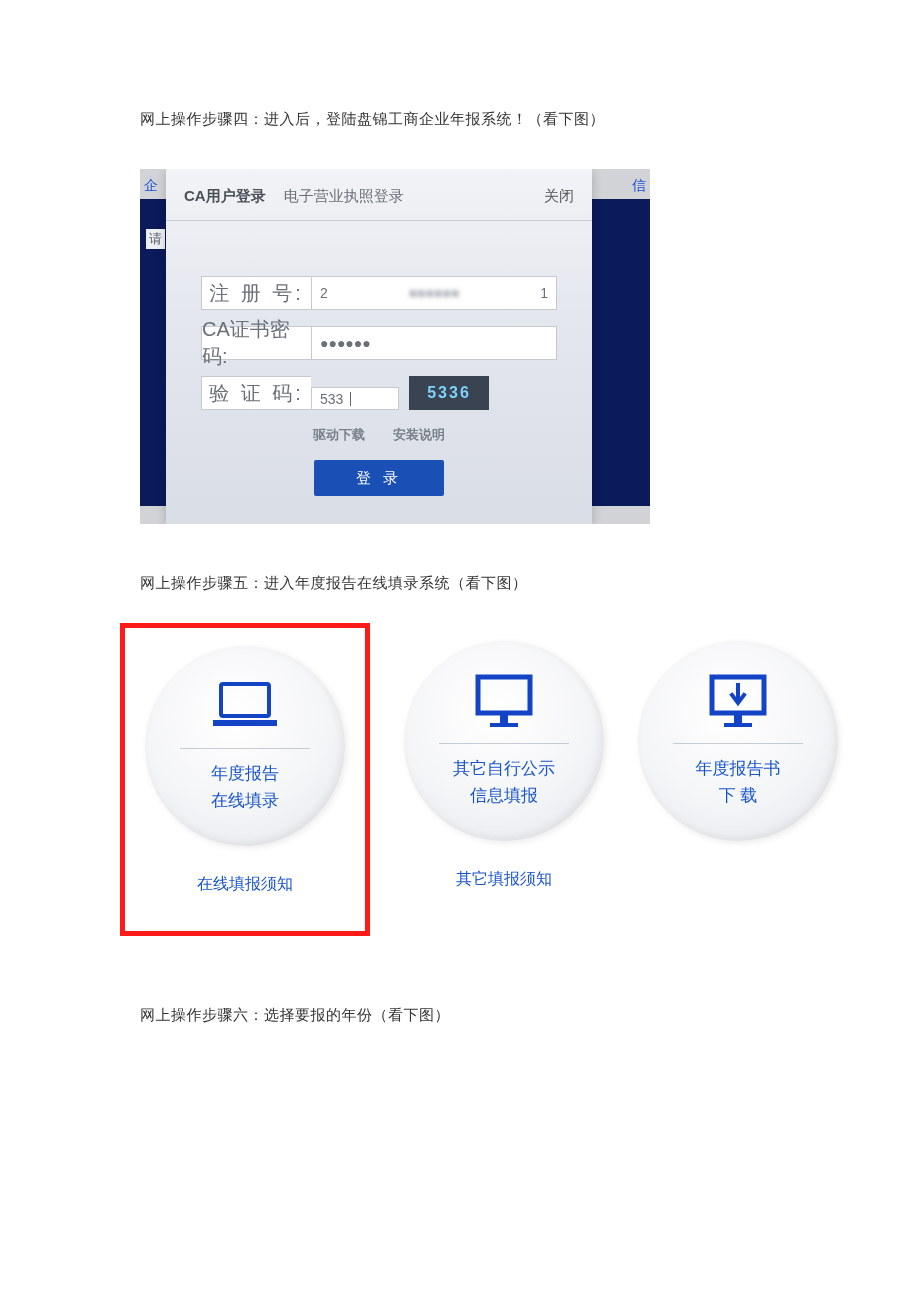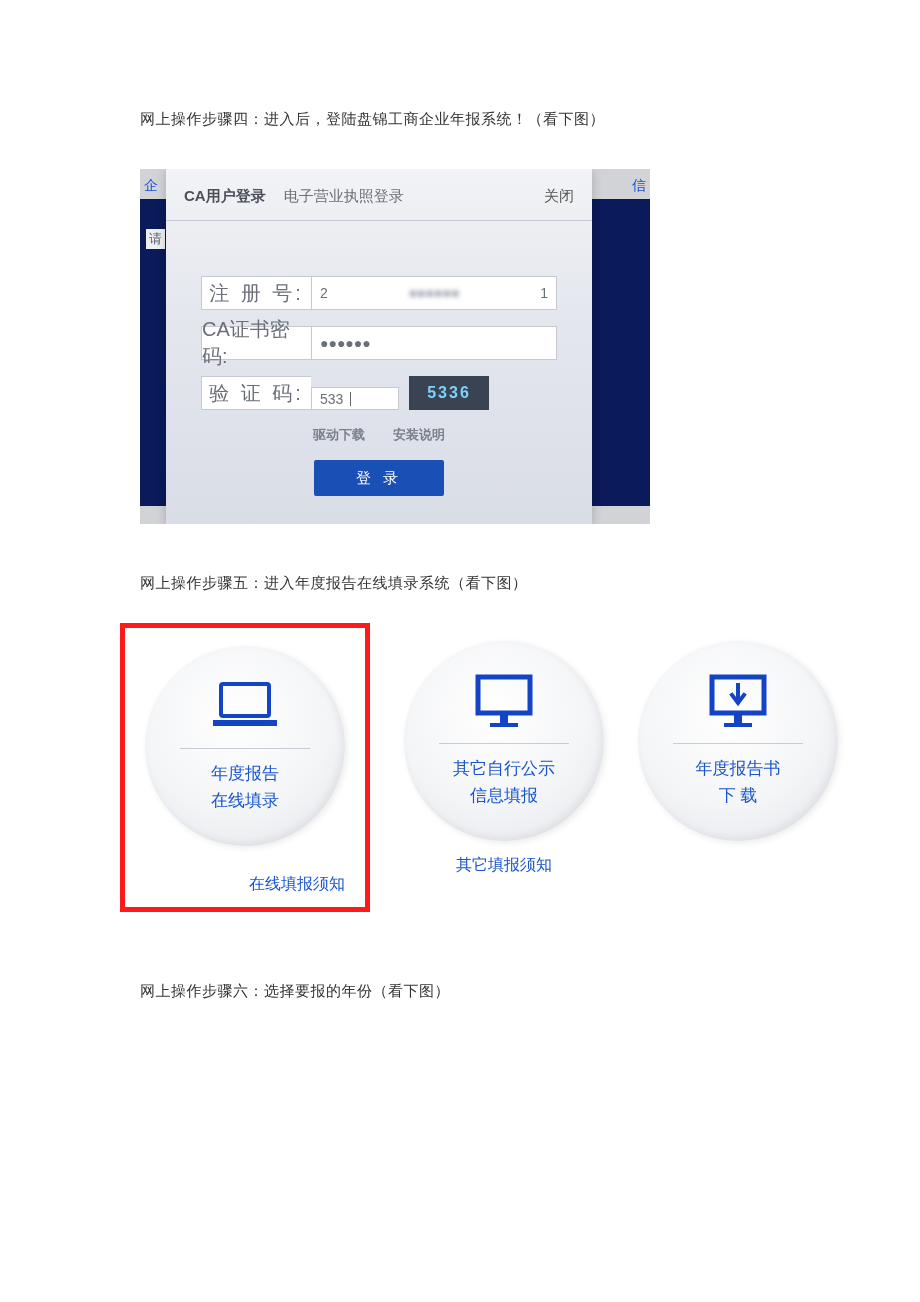--- a/index.html
+++ b/index.html
@@ -163,29 +163,27 @@
     align-items: flex-start;
   }
   .option-col {
     display: flex;
     flex-direction: column;
     align-items: center;
     gap: 28px;
   }
   .option-col.highlight {
     border: 5px solid #ff1a1a;
-    padding: 18px 20px 12px 20px;
+    padding: 18px 20px 36px 20px;
     margin-top: -18px;
     margin-left: -20px;
-    align-items: flex-end;
   }
   .option-col.nohl {
     padding: 18px 0 22px 0;
     margin-top: -18px;
-    gap: 14px;
   }
   .circle {
     width: 200px;
     height: 200px;
     border-radius: 50%;
     background: radial-gradient(circle at 45% 35%, #ffffff 0%, #f4f5f7 55%, #e3e5ea 100%);
     box-shadow: inset -3px -3px 8px rgba(0,0,0,.06), 2px 2px 6px rgba(0,0,0,.08);
     display: flex;
     flex-direction: column;
     align-items: center;

